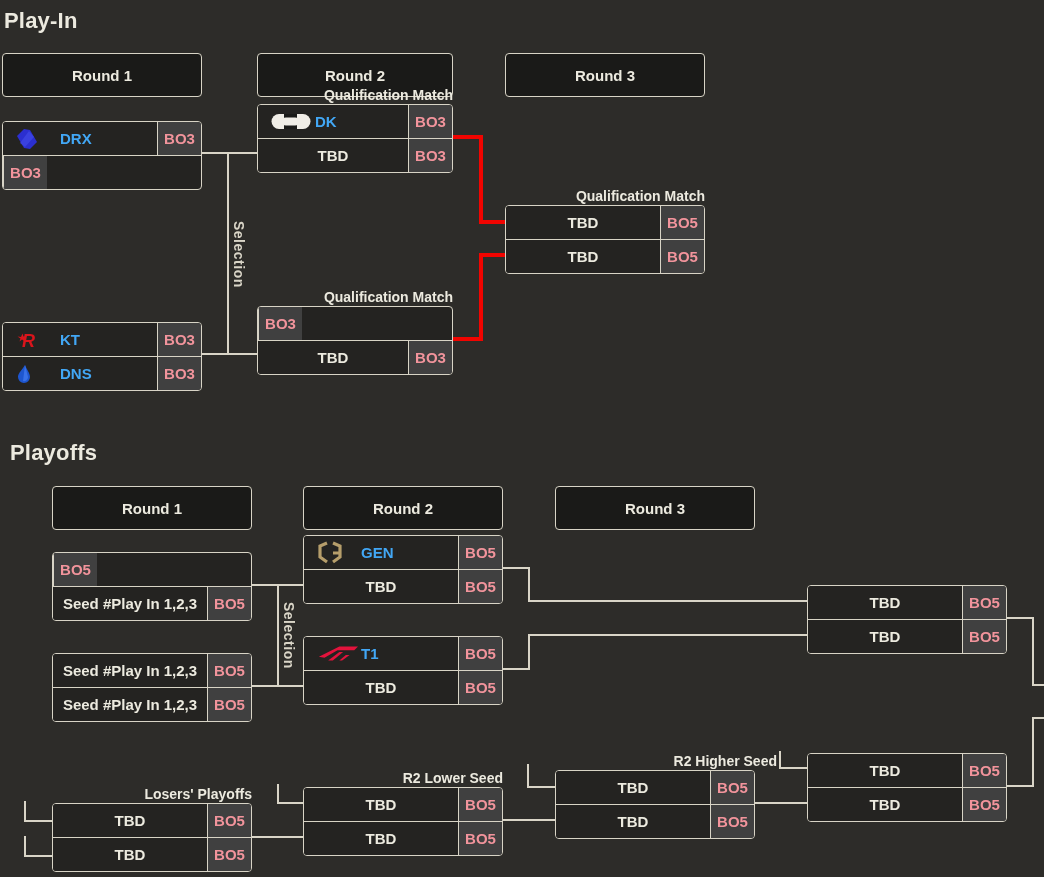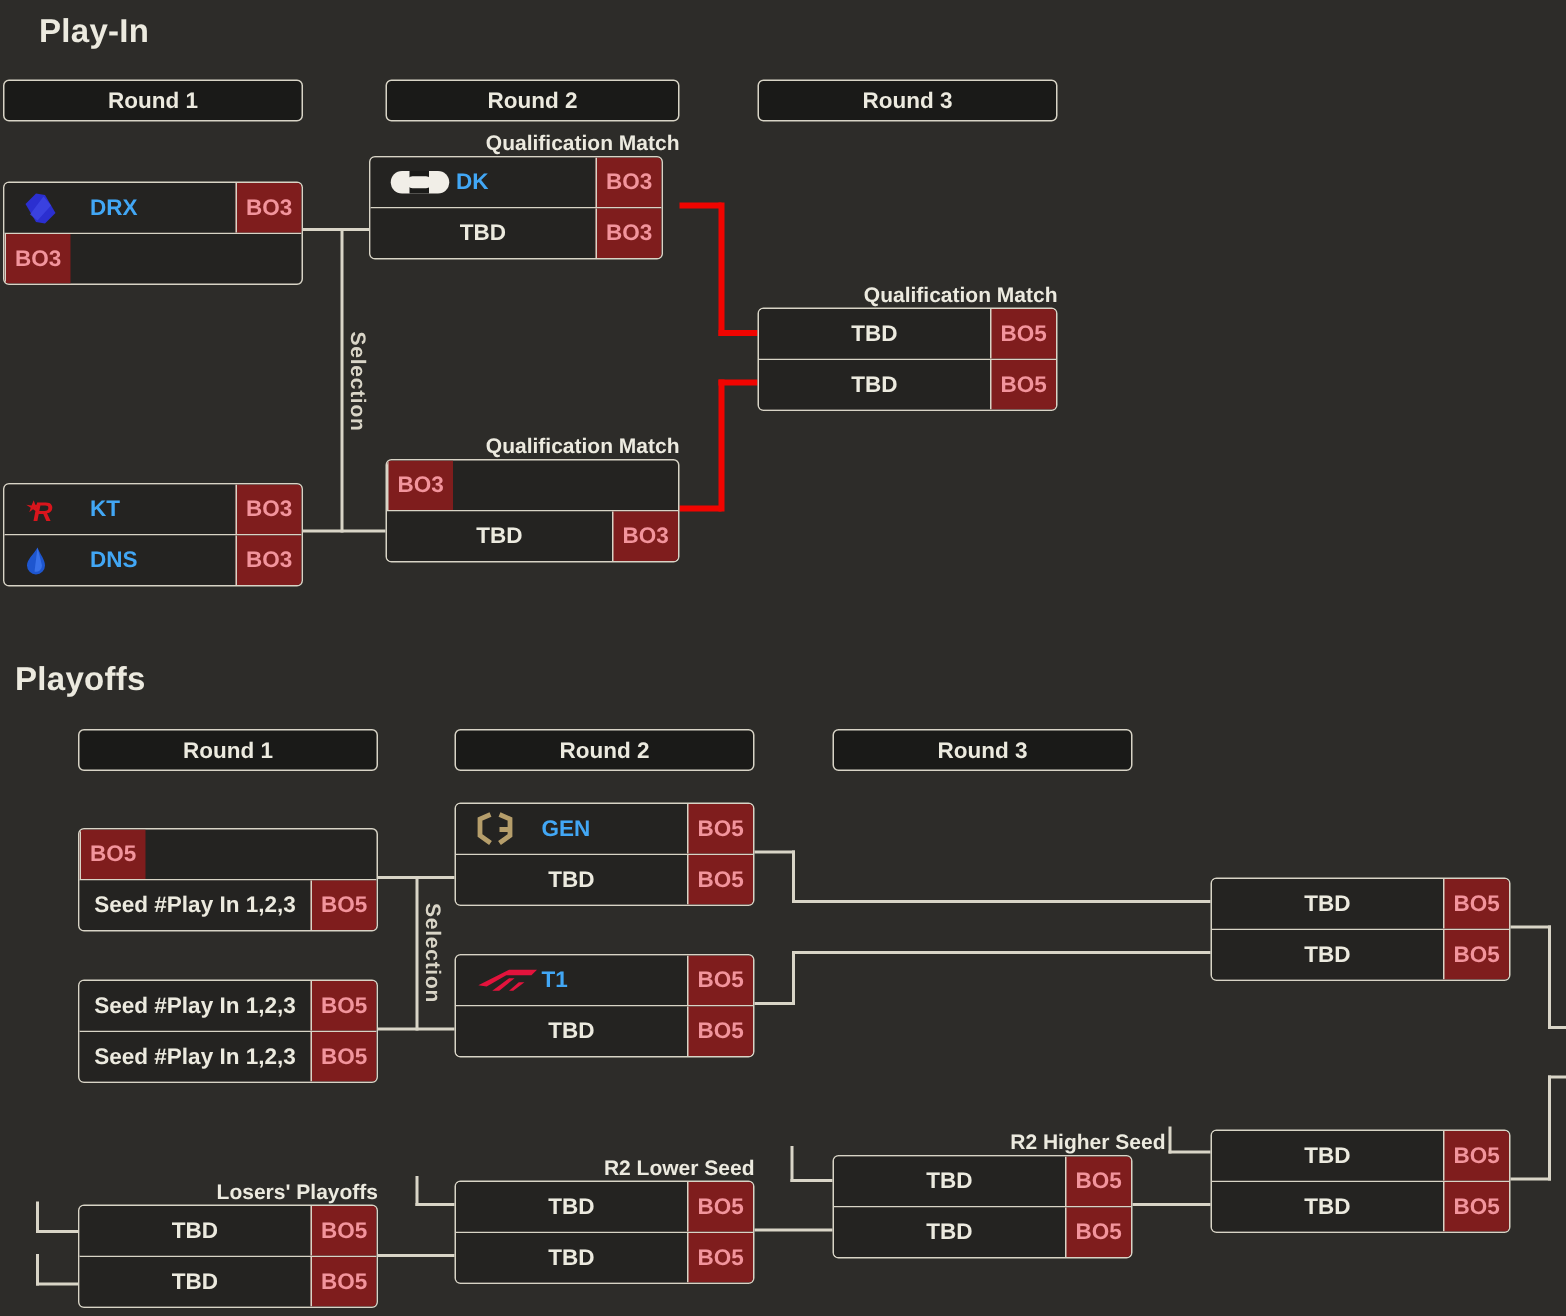--- a/index.html
+++ b/index.html
@@ -6,21 +6,21 @@
   #screen{
     position:relative; width:1044px; height:877px; overflow:hidden;
     background:#2d2c29;
     font-family:"Liberation Sans", sans-serif;
     color:#eceadf;
   }
   .section-title{
     position:absolute; font-size:22px; font-weight:700; color:#eceadf; letter-spacing:.2px;
   }
   .round-header{
-    position:absolute; height:28px; box-sizing:border-box;
+    position:absolute; height:44px; box-sizing:border-box;
     background:#1a1a18; border:1px solid #d8d4c6; border-radius:4px;
     display:flex; align-items:center; justify-content:center;
     font-size:15px; font-weight:600; color:#eceadf;
   }
   .match-label{
     position:absolute; text-align:right; font-size:14px; font-weight:600; color:#eceadf;
   }
   .match{
     position:absolute; width:200px; box-sizing:border-box;
     border:1px solid #d8d4c6; border-radius:4px; overflow:hidden;
@@ -30,36 +30,36 @@
   .mrow + .mrow{border-top:1px solid #d8d4c6;}
   .name-cell{
     flex:1; display:flex; align-items:center; background:#242321; min-width:0;
   }
   .name-cell.center{justify-content:center;}
   .logo{margin-left:13px; width:41px; display:flex; align-items:center;}
   .team{font-size:15px; font-weight:600; color:#42a7f5; margin-left:3px; white-space:nowrap;}
   .team.neutral{color:#eceadf; margin-left:0;}
   .bo-cell{
     width:44px; box-sizing:border-box; border-left:1px solid #d8d4c6;
-    background:#7f1d1d; color:#f2949c; font-size:15px; font-weight:700;
+    background:#404040; color:#f2949c; font-size:15px; font-weight:700;
     display:flex; align-items:center; justify-content:center;
   }
   .selection-label{
     position:absolute; writing-mode:vertical-rl; font-size:14px; font-weight:600;
     color:#d9d5c7; letter-spacing:.5px;
   }
   .cx{position:absolute; background:#d9d5c7;}
   .cx.red{background:#f10400;}
 </style>
 </head>
 <body>
 
 <div id="screen">
 
-  <div class="section-title" style="left:26px;top:8px">Play-In</div>
+  <div class="section-title" style="left:4px;top:8px">Play-In</div>
 
   <div class="round-header" style="left:2px;top:53px;width:200px">Round 1</div>
   <div class="round-header" style="left:257px;top:53px;width:196px">Round 2</div>
   <div class="round-header" style="left:505px;top:53px;width:200px">Round 3</div>
 
   <div class="cx" style="left:202px;top:152px;width:55px;height:2px"></div>
   <div class="cx" style="left:202px;top:353px;width:55px;height:2px"></div>
   <div class="cx" style="left:227px;top:152px;width:2px;height:203px"></div>
   <div class="selection-label" style="left:231px;top:221px">Selection</div>
 
@@ -109,21 +109,21 @@
               <path d="M9 1 L12 13 a4 4 0 0 1 -5 4 Z" fill="#3e78ef" opacity="0.8"></path>
             </svg>
         </span>
         <span class="team">DNS</span>
       </div>
       <div class="bo-cell">BO3</div>
     </div>
   </div>
 
   <div class="match-label" style="left:257px;top:87px;width:196px">Qualification Match</div>
-  <div class="match" style="left:246px;top:104px;width:196px">
+  <div class="match" style="left:257px;top:104px;width:196px">
     <div class="mrow">
       <div class="name-cell">
         <span class="logo">
           <svg width="40" height="17" viewBox="0 0 40 17">
               <rect x="0.5" y="1" width="39" height="15" rx="7.5" fill="#f1eee7"></rect>
               <rect x="13" y="1" width="13" height="15" fill="#1b1b19"></rect>
               <rect x="11" y="4.5" width="17" height="8" rx="4" fill="#f1eee7"></rect>
             </svg>
         </span>
         <span class="team">DK</span>

